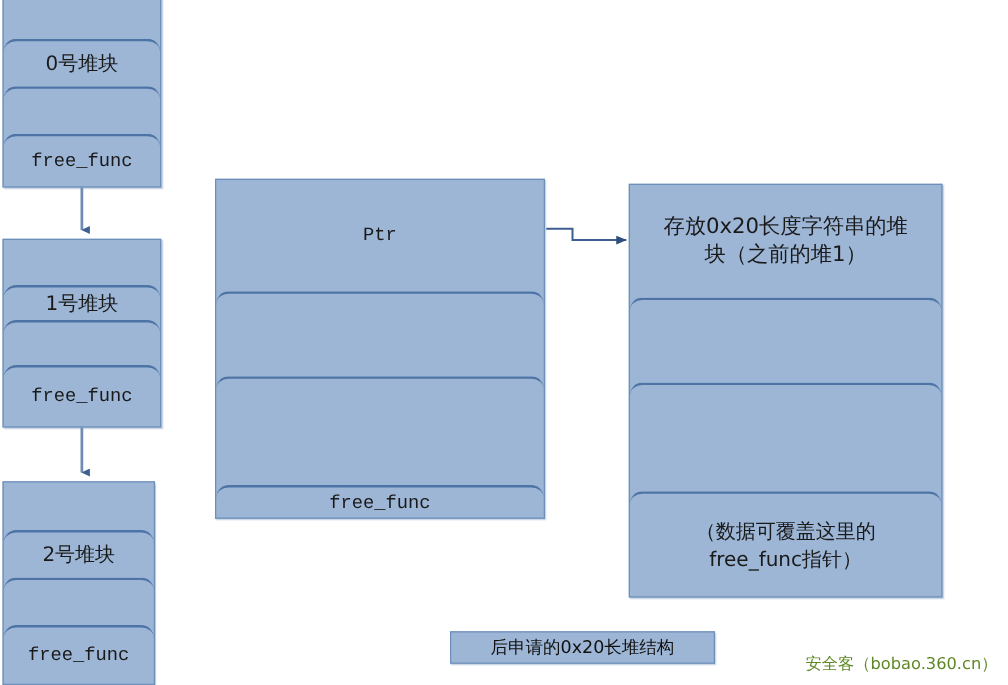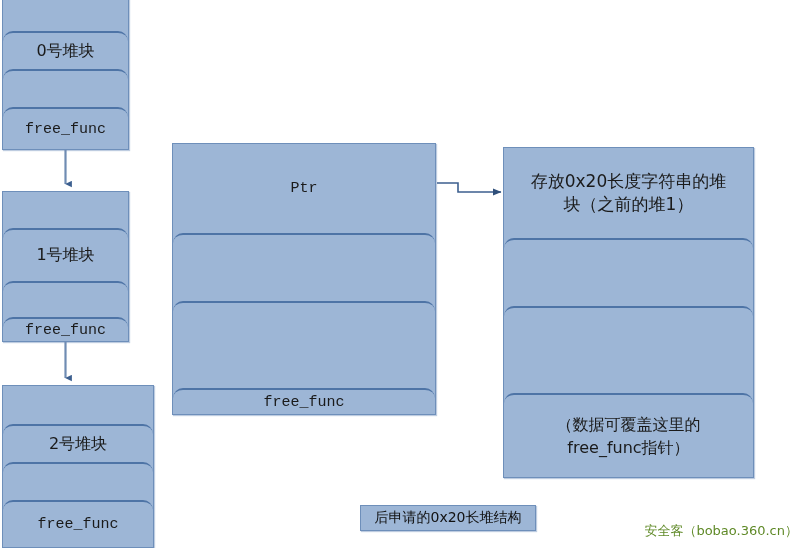--- a/index.html
+++ b/index.html
@@ -63,29 +63,29 @@
   }
   .mono-cjk {
     font-family: "DejaVu Sans", "Liberation Sans", sans-serif;
     font-size: 16px;
     line-height: 1.45;
   }
 
   
   #heap0 { left: 2px;  top: -8px;  width: 127px; height: 158px; }
   #heap1 { left: 2px;  top: 191px; width: 127px; height: 151px; }
-  #heap2 { left: 2px;  top: 385px; width: 152px; height: 163px; }
+  #heap2 { left: 2px;  top: 385px; width: 122px; height: 163px; }
 
   #heap0 .r0 { height: 38px; }
   #heap0 .r1 { height: 38px; }
   #heap0 .r2 { height: 38px; }
   #heap0 .r3 { flex: 1; }
 
   #heap1 .r0 { height: 36px; }
-  #heap1 .r1 { height: 53px; }
+  #heap1 .r1 { height: 28px; }
   #heap1 .r2 { height: 36px; }
   #heap1 .r3 { flex: 1; }
 
   #heap2 .r0 { height: 38px; }
   #heap2 .r1 { height: 38px; }
   #heap2 .r2 { height: 38px; }
   #heap2 .r3 { flex: 1; }
 
   
   #ptrblock { left: 172px; top: 143px; width: 264px; height: 272px; }
@@ -98,21 +98,21 @@
   #strblock { left: 503px; top: 147px; width: 251px; height: 331px; }
   #strblock .r0 { height: 90px; padding: 0 8px; }
   #strblock .r1 { height: 68px; }
   #strblock .r2 { height: 87px; }
   #strblock .r3 { flex: 1; padding: 0 8px; }
 
   
   #caption {
     position: absolute;
     left: 360px; top: 505px;
-    width: 176px; height: 26px;
+    width: 212px; height: 26px;
     box-sizing: border-box;
     background: #9db6d6;
     border: 1px solid #6e8fba;
     box-shadow: 1px 1px 1px rgba(110,143,186,0.45);
     display: flex;
     align-items: center;
     justify-content: center;
     font-family: "DejaVu Sans", "Liberation Sans", sans-serif;
     font-size: 14px;
     color: #111;

